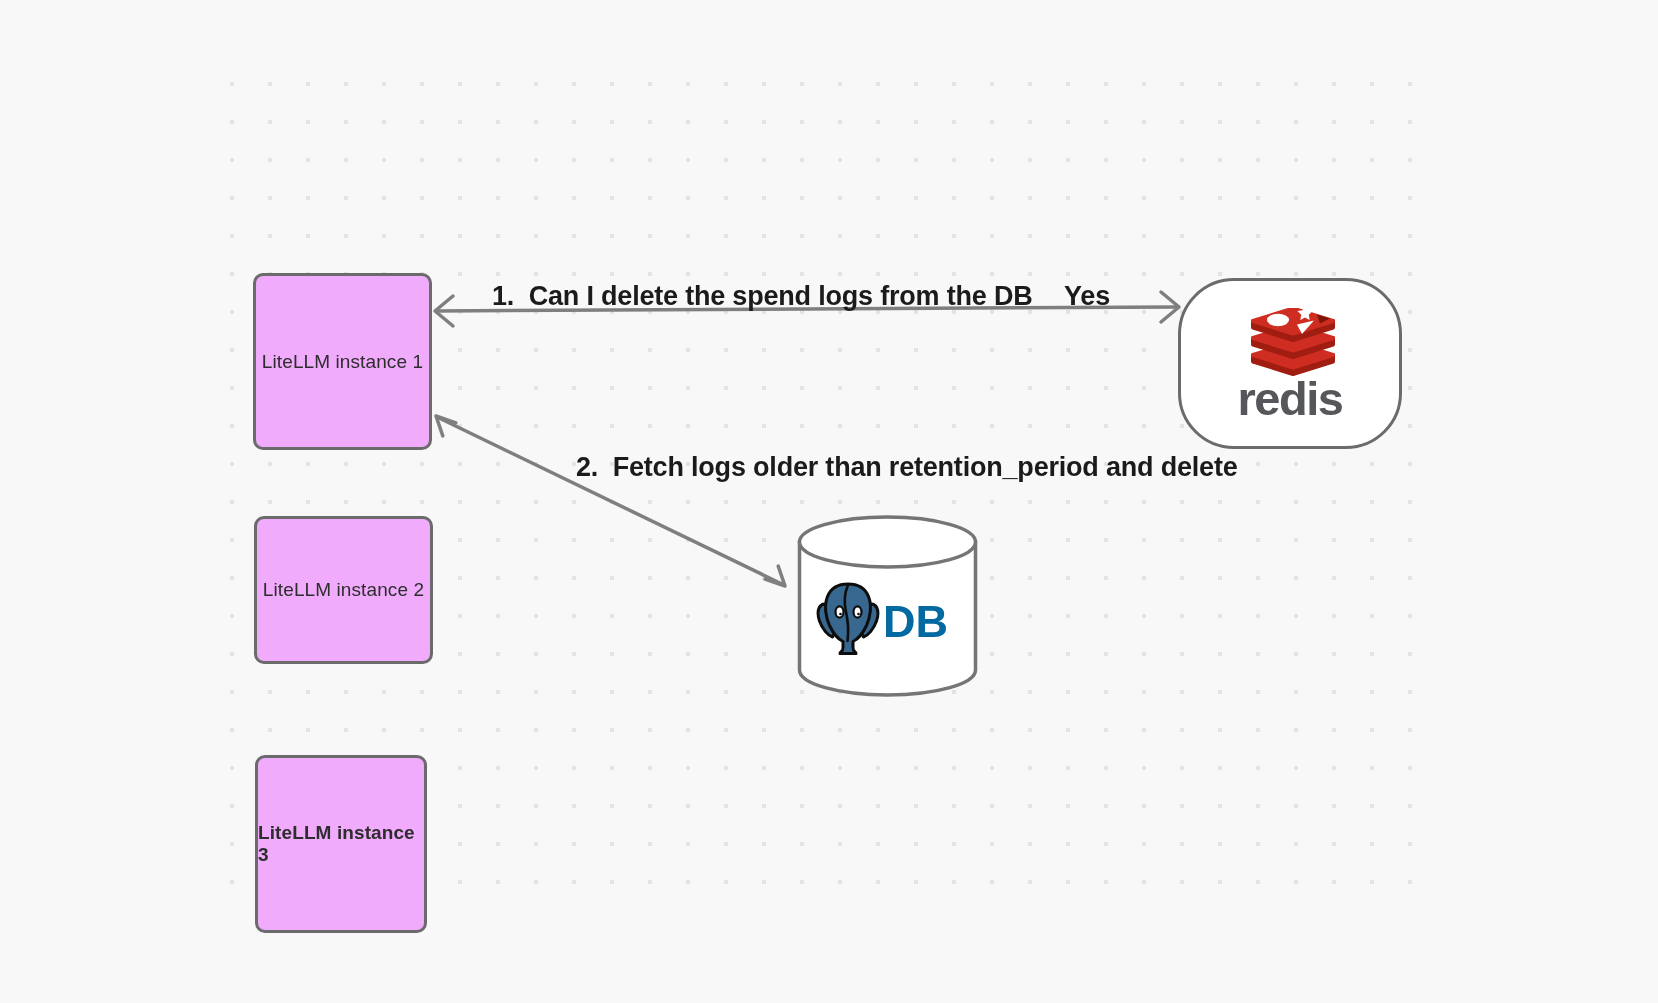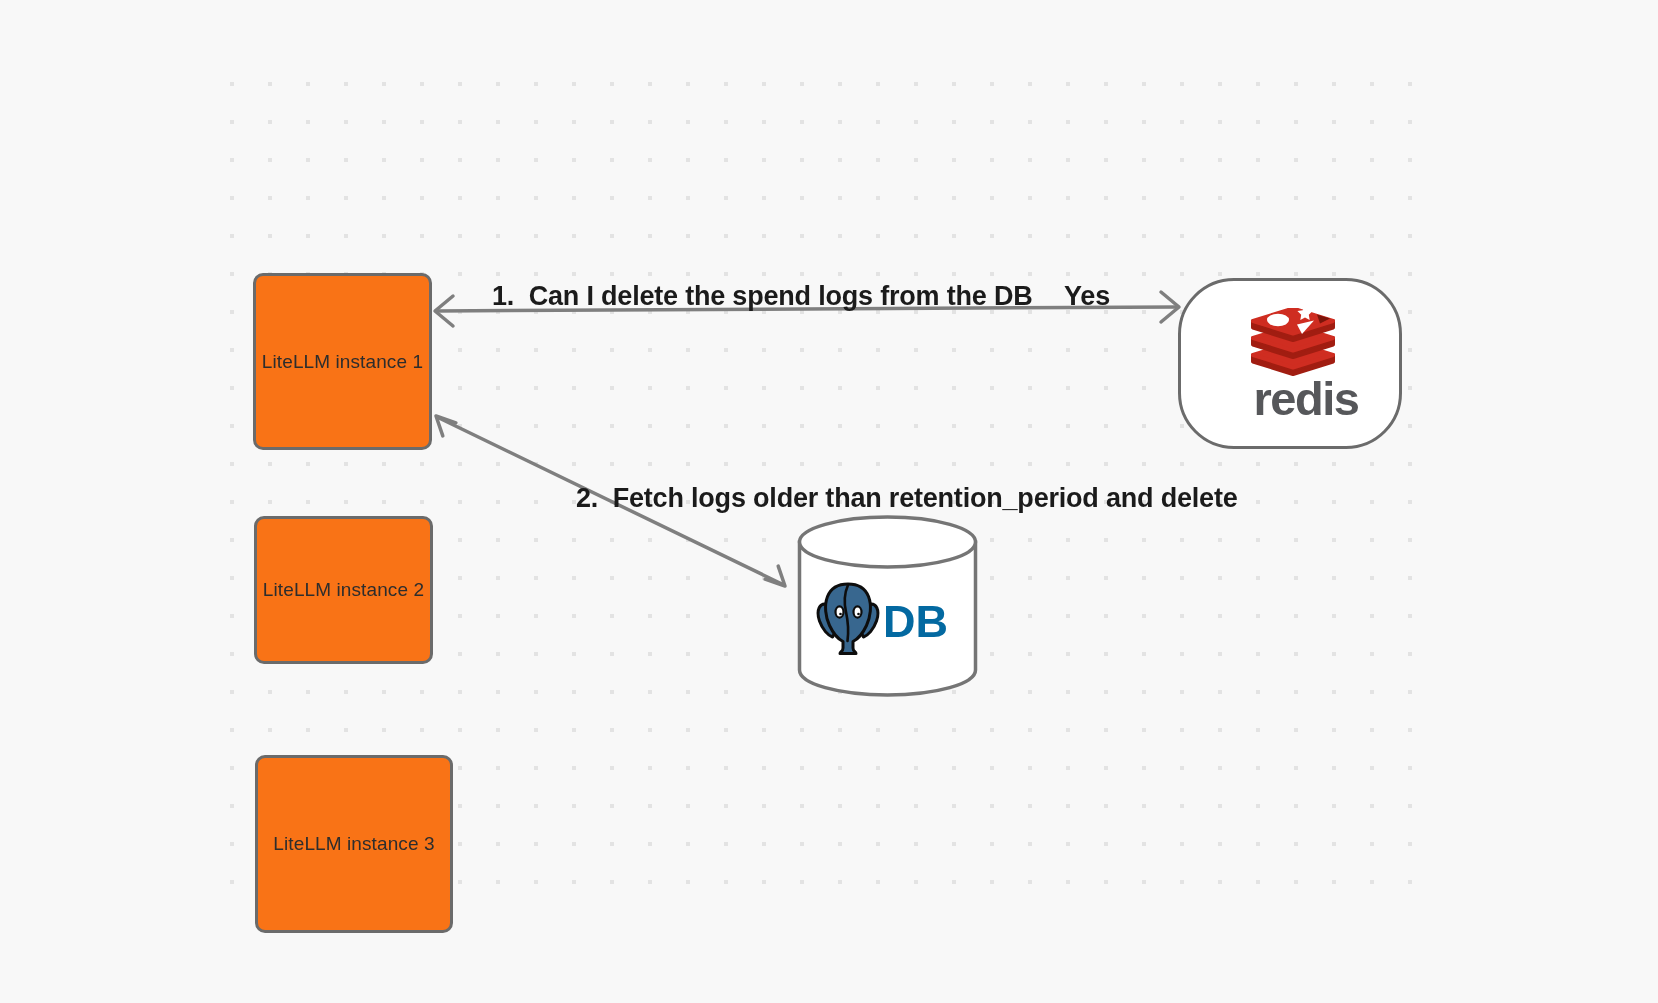--- a/index.html
+++ b/index.html
@@ -10,56 +10,55 @@
   }
   .dot-grid{
     position:absolute;left:213px;top:65px;width:1202px;height:822px;
     background-image:radial-gradient(circle, #e3e3e3 2.4px, rgba(0,0,0,0) 2.5px);
     background-size:38px 38px;
     background-position:0 0;
   }
   svg.arrow-layer{position:absolute;left:0;top:0;width:1658px;height:1003px;z-index:2;}
   .node-box{
     position:absolute;box-sizing:border-box;
-    background:#f97316;border:3.5px solid #6b6b6b;border-radius:10px;
+    background:#f0abfc;border:3.5px solid #6b6b6b;border-radius:10px;
     display:flex;align-items:center;justify-content:center;
     z-index:3;
   }
   .node-box .node-label{
     font-size:19px;color:#2d2d2d;letter-spacing:0.1px;
   }
   .box-1{left:253px;top:273px;width:179px;height:177px;}
   .box-2{left:254px;top:516px;width:179px;height:148px;}
-  .box-3{left:255px;top:755px;width:198px;height:178px;}
+  .box-3{left:255px;top:755px;width:172px;height:178px;font-weight:bold;}
   .redis-node{
     position:absolute;left:1178px;top:278px;width:224px;height:171px;
     box-sizing:border-box;background:#ffffff;border:3.5px solid #6b6b6b;
     border-radius:56px;z-index:3;
   }
   .redis-logo{position:absolute;left:70px;top:27px;width:84px;height:74px;}
   .redis-wordmark{
     position:absolute;left:0;top:96px;width:100%;text-align:center;
     font-size:47px;font-weight:700;color:#56575a;letter-spacing:-1.5px;
     line-height:44px;
-    padding-left:16px;
   }
   .db-node{position:absolute;left:796px;top:515px;width:183px;height:182px;z-index:3;}
   .db-cylinder{position:absolute;left:0;top:0;width:183px;height:182px;}
   .pg-logo{position:absolute;left:17px;top:66px;width:70px;height:74px;}
   .db-label{
     position:absolute;left:87px;top:84px;font-size:45px;font-weight:600;
     color:#0369a1;line-height:46px;letter-spacing:0;
   }
   .msg-label{
     position:absolute;font-size:27px;font-weight:700;color:#1b1b1b;
     white-space:pre;z-index:4;line-height:28px;letter-spacing:-0.2px;
   }
   .msg-1{left:492px;top:282px;}
   .msg-yes{left:1024px;top:282px;margin-left:40px;}
-  .msg-2{left:576px;top:453px;margin-top:31px;}
+  .msg-2{left:576px;top:453px;}
 </style>
 </head>
 <body>
 
 <div class="canvas">
 
   <div class="dot-grid"></div>
 
   <svg class="arrow-layer" viewBox="0 0 1658 1003" fill="none">
     <g stroke="#7f7f7f" stroke-width="3.5" stroke-linecap="round" stroke-linejoin="round">

